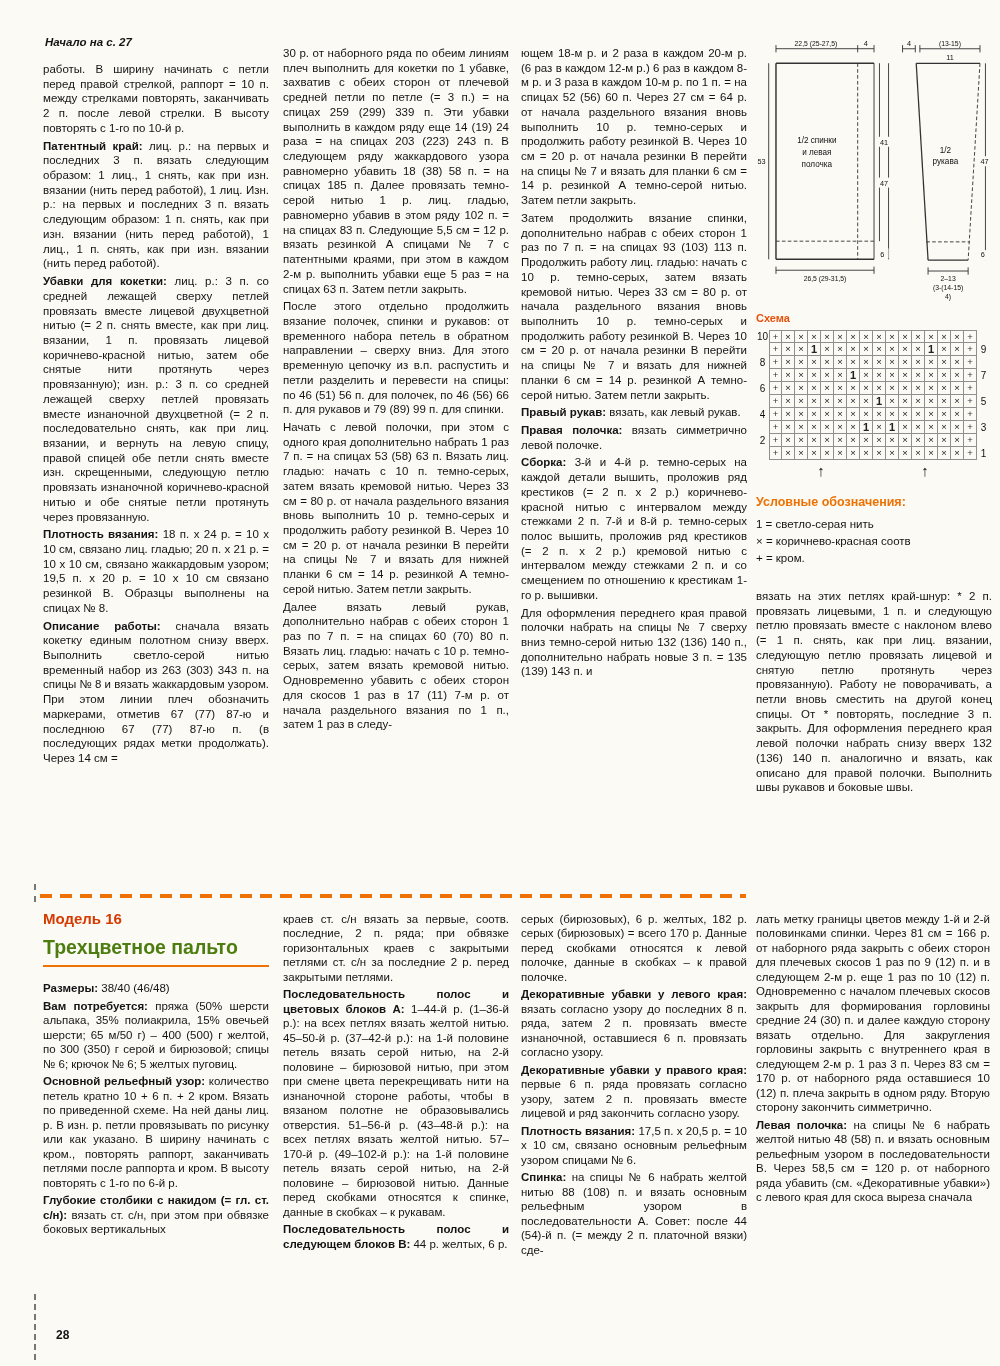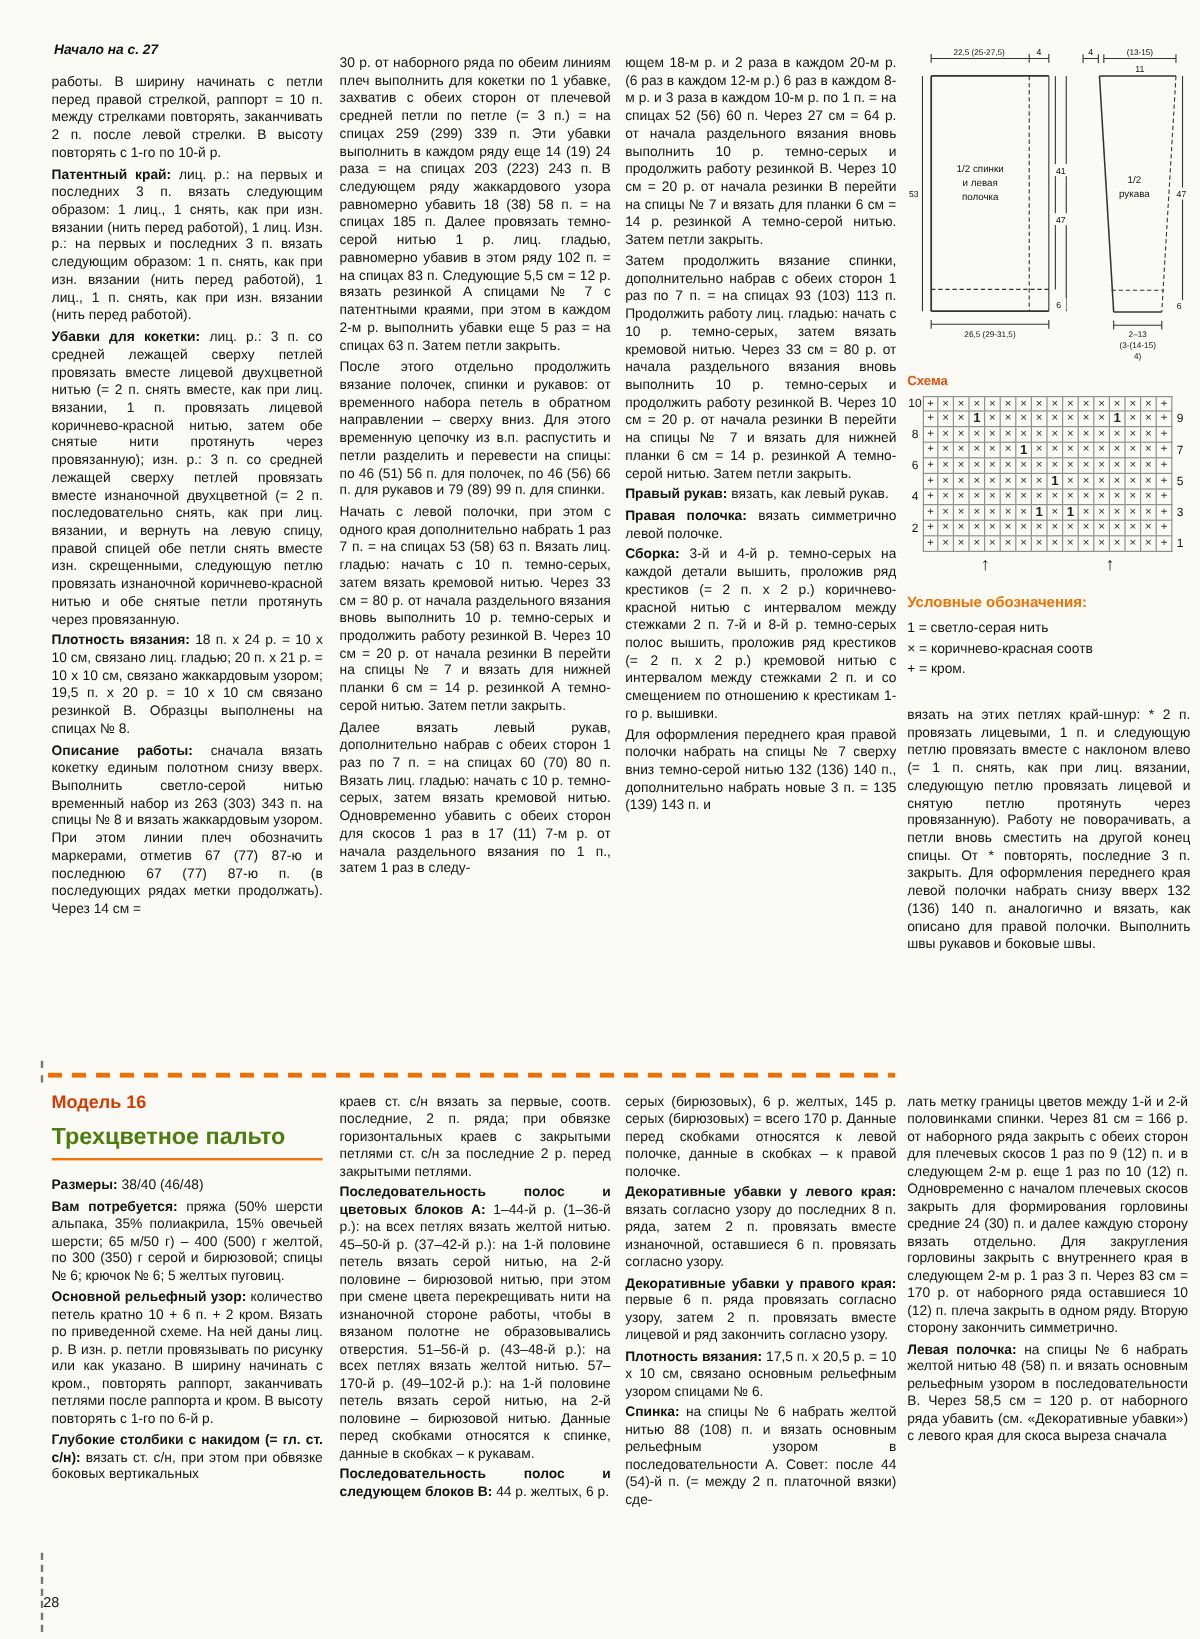--- a/index.html
+++ b/index.html
@@ -32,21 +32,21 @@
   .divider{position:absolute;left:40px;top:894px;width:706px;height:4px;
     background:repeating-linear-gradient(90deg,#ee7203 0 12px,transparent 12px 20px);}
   .bcol{position:absolute;font-size:11.5px;line-height:1.26;text-align:justify;}
   .b1{left:43px;top:910px;width:226px;height:412px;overflow:hidden;}
   .b2{left:283px;top:912px;width:226px;height:412px;overflow:hidden;}
   .b3{left:521px;top:912px;width:226px;height:412px;overflow:hidden;}
   .b4{left:756px;top:912px;width:234px;height:412px;overflow:hidden;}
   .model-label{color:#d63a00;font-weight:700;font-size:15px;}
   .coat-title{color:#4d7c0f;font-weight:700;font-size:19.5px;margin-top:6px;padding-bottom:6px;border-bottom:2.5px solid #ee7203;}
   .b1-text{margin-top:14px;}
-  .pagenum{position:absolute;left:36px;top:1328px;font-size:12px;font-weight:400;}
+  .pagenum{position:absolute;left:56px;top:1328px;font-size:12px;font-weight:700;}
   .crop{position:absolute;left:34px;width:0;border-left:2px dashed #777;}
   .crop1{top:884px;height:18px;}
   .crop2{top:1294px;height:66px;}
   .diag{display:block;}
 </style>
 </head>
 <body>
 
 <div class="page">
 
@@ -373,21 +373,21 @@
         <p class="para"><b>Основной рельефный узор:</b> количество петель кратно 10 + 6 п. + 2 кром. Вязать по приведенной схеме. На ней даны лиц. р. В изн. р. петли провязывать по рисунку или как указано. В ширину начинать с кром., повторять раппорт, заканчивать петлями после раппорта и кром. В высоту повторять с 1-го по 6-й р.</p>
         <p class="para"><b>Глубокие столбики с накидом (= гл. ст. с/н):</b> вязать ст. с/н, при этом при обвязке боковых вертикальных</p>
       </div>
   </div>
   <div class="bcol b2">
       <p class="para">краев ст. с/н вязать за первые, соотв. последние, 2 п. ряда; при обвязке горизонтальных краев с закрытыми петлями ст. с/н за последние 2 р. перед закрытыми петлями.</p>
       <p class="para"><b>Последовательность полос и цветовых блоков А:</b> 1–44-й р. (1–36-й р.): на всех петлях вязать желтой нитью. 45–50-й р. (37–42-й р.): на 1-й половине петель вязать серой нитью, на 2-й половине – бирюзовой нитью, при этом при смене цвета перекрещивать нити на изнаночной стороне работы, чтобы в вязаном полотне не образовывались отверстия. 51–56-й р. (43–48-й р.): на всех петлях вязать желтой нитью. 57–170-й р. (49–102-й р.): на 1-й половине петель вязать серой нитью, на 2-й половине – бирюзовой нитью. Данные перед скобками относятся к спинке, данные в скобках – к рукавам.</p>
       <p class="para"><b>Последовательность полос и следующем блоков В:</b> 44 р. желтых, 6 р.</p>
     </div>
   <div class="bcol b3">
-      <p class="para">серых (бирюзовых), 6 р. желтых, 145 р. серых (бирюзовых) = всего 170 р. Данные перед скобками относятся к левой полочке, данные в скобках – к правой полочке.</p>
+      <p class="para">серых (бирюзовых), 6 р. желтых, 182 р. серых (бирюзовых) = всего 170 р. Данные перед скобками относятся к левой полочке, данные в скобках – к правой полочке.</p>
       <p class="para"><b>Декоративные убавки у левого края:</b> вязать согласно узору до последних 8 п. ряда, затем 2 п. провязать вместе изнаночной, оставшиеся 6 п. провязать согласно узору.</p>
       <p class="para"><b>Декоративные убавки у правого края:</b> первые 6 п. ряда провязать согласно узору, затем 2 п. провязать вместе лицевой и ряд закончить согласно узору.</p>
       <p class="para"><b>Плотность вязания:</b> 17,5 п. x 20,5 р. = 10 x 10 см, связано основным рельефным узором спицами № 6.</p>
       <p class="para"><b>Спинка:</b> на спицы № 6 набрать желтой нитью 88 (108) п. и вязать основным рельефным узором в последовательности А. Совет: после 44 (54)-й п. (= между 2 п. платочной вязки) сде-</p>
     </div>
   <div class="bcol b4">
       <p class="para">лать метку границы цветов между 1-й и 2-й половинками спинки. Через 81 см = 166 р. от наборного ряда закрыть с обеих сторон для плечевых скосов 1 раз по 9 (12) п. и в следующем 2-м р. еще 1 раз по 10 (12) п. Одновременно с началом плечевых скосов закрыть для формирования горловины средние 24 (30) п. и далее каждую сторону вязать отдельно. Для закругления горловины закрыть с внутреннего края в следующем 2-м р. 1 раз 3 п. Через 83 см = 170 р. от наборного ряда оставшиеся 10 (12) п. плеча закрыть в одном ряду. Вторую сторону закончить симметрично.</p>
       <p class="para"><b>Левая полочка:</b> на спицы № 6 набрать желтой нитью 48 (58) п. и вязать основным рельефным узором в последовательности В. Через 58,5 см = 120 р. от наборного ряда убавить (см. «Декоративные убавки») с левого края для скоса выреза сначала</p>
     </div>
 

